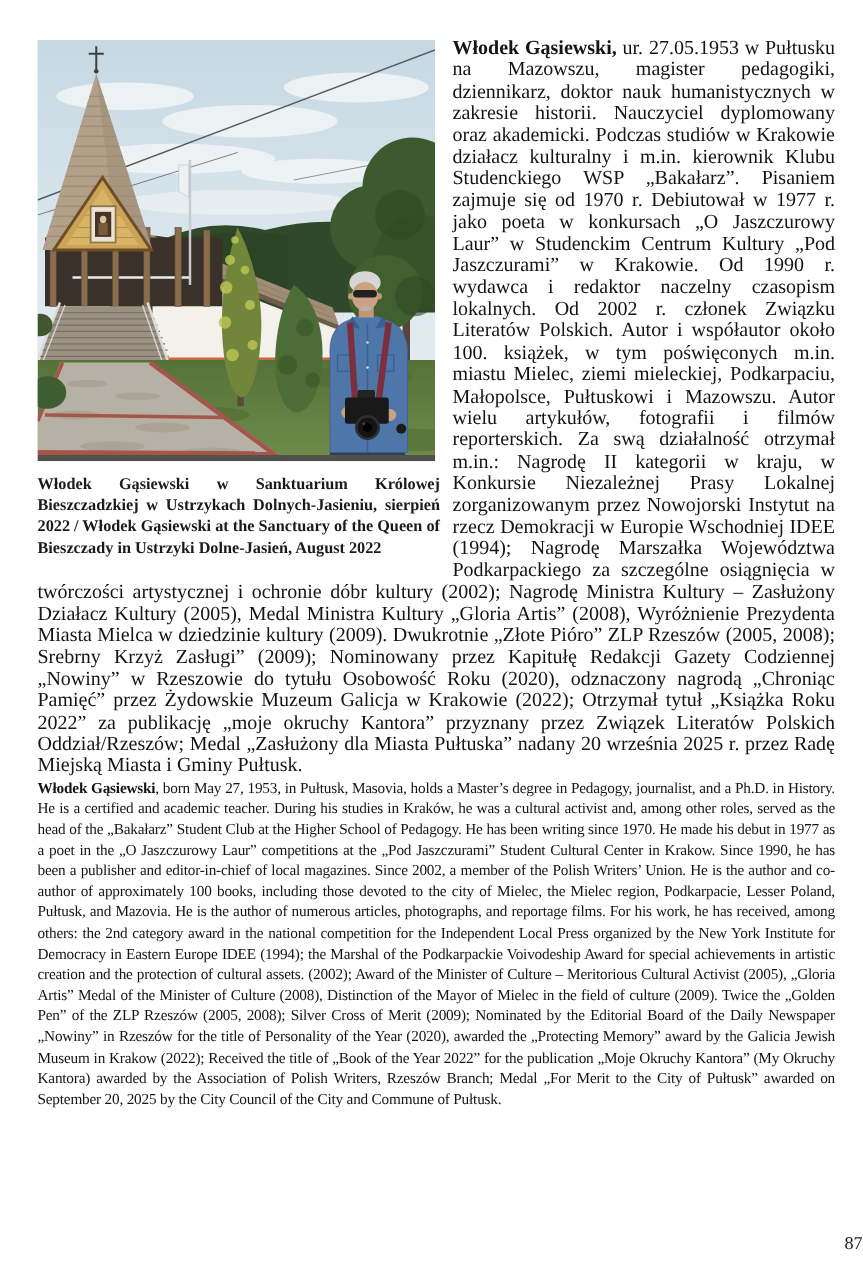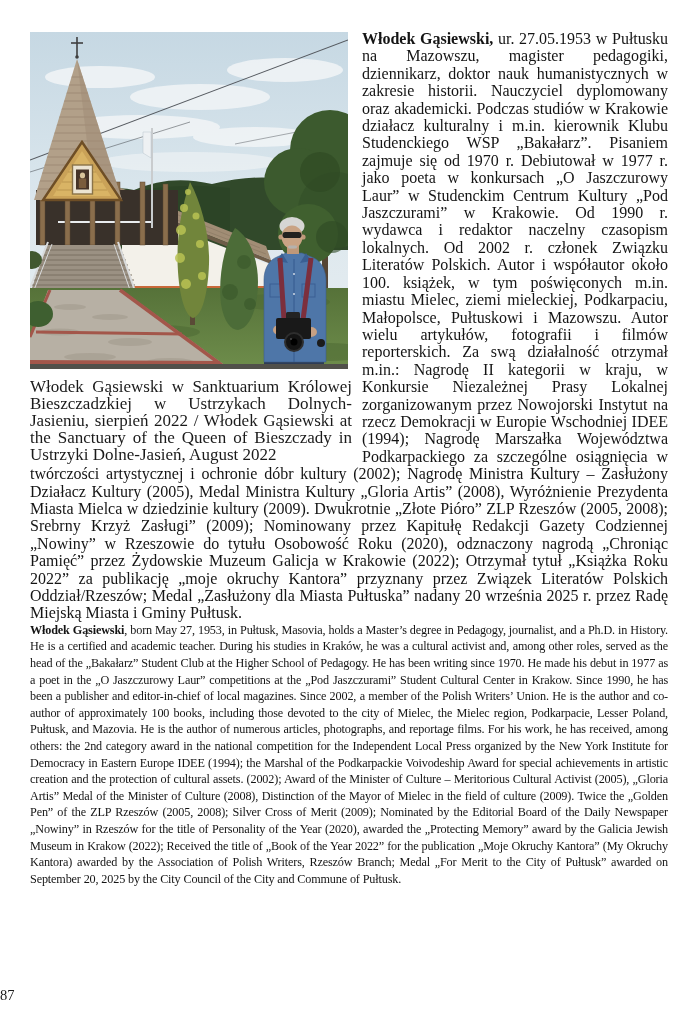--- a/index.html
+++ b/index.html
@@ -25,42 +25,43 @@
   }
   .photo-frame {
     width: 318px; height: 337px;
     overflow: hidden;
     background: #dfe8ec;
   }
   .photo-frame svg { display: block; }
   figcaption {
     margin-top: 9px;
     width: 322px;
-    font-size: 17px;
+    font-size: 13px;
     line-height: 17px;
     text-align: justify;
     color: #1a1a1a;
+    font-weight: bold;
   }
   p.bio {
     margin: 0;
     text-align: justify;
     font-size: 16px;
     line-height: 17.4px;
     hyphens: none;
   }
   p.bio-en {
     font-size: 12.2px;
     line-height: 16.6px;
     letter-spacing: -0.15px;
   }
   b.lead { font-weight: bold; }
   .page-number {
     position: absolute;
     left: 0; right: 0; bottom: 20px;
-    text-align: left;
+    text-align: right;
     font-size: 14.5px;
     color: #1a1a1a;
   }
 </style>
 </head>
 <body>
 
 <div class="page">
 
   <figure class="photo-figure">

